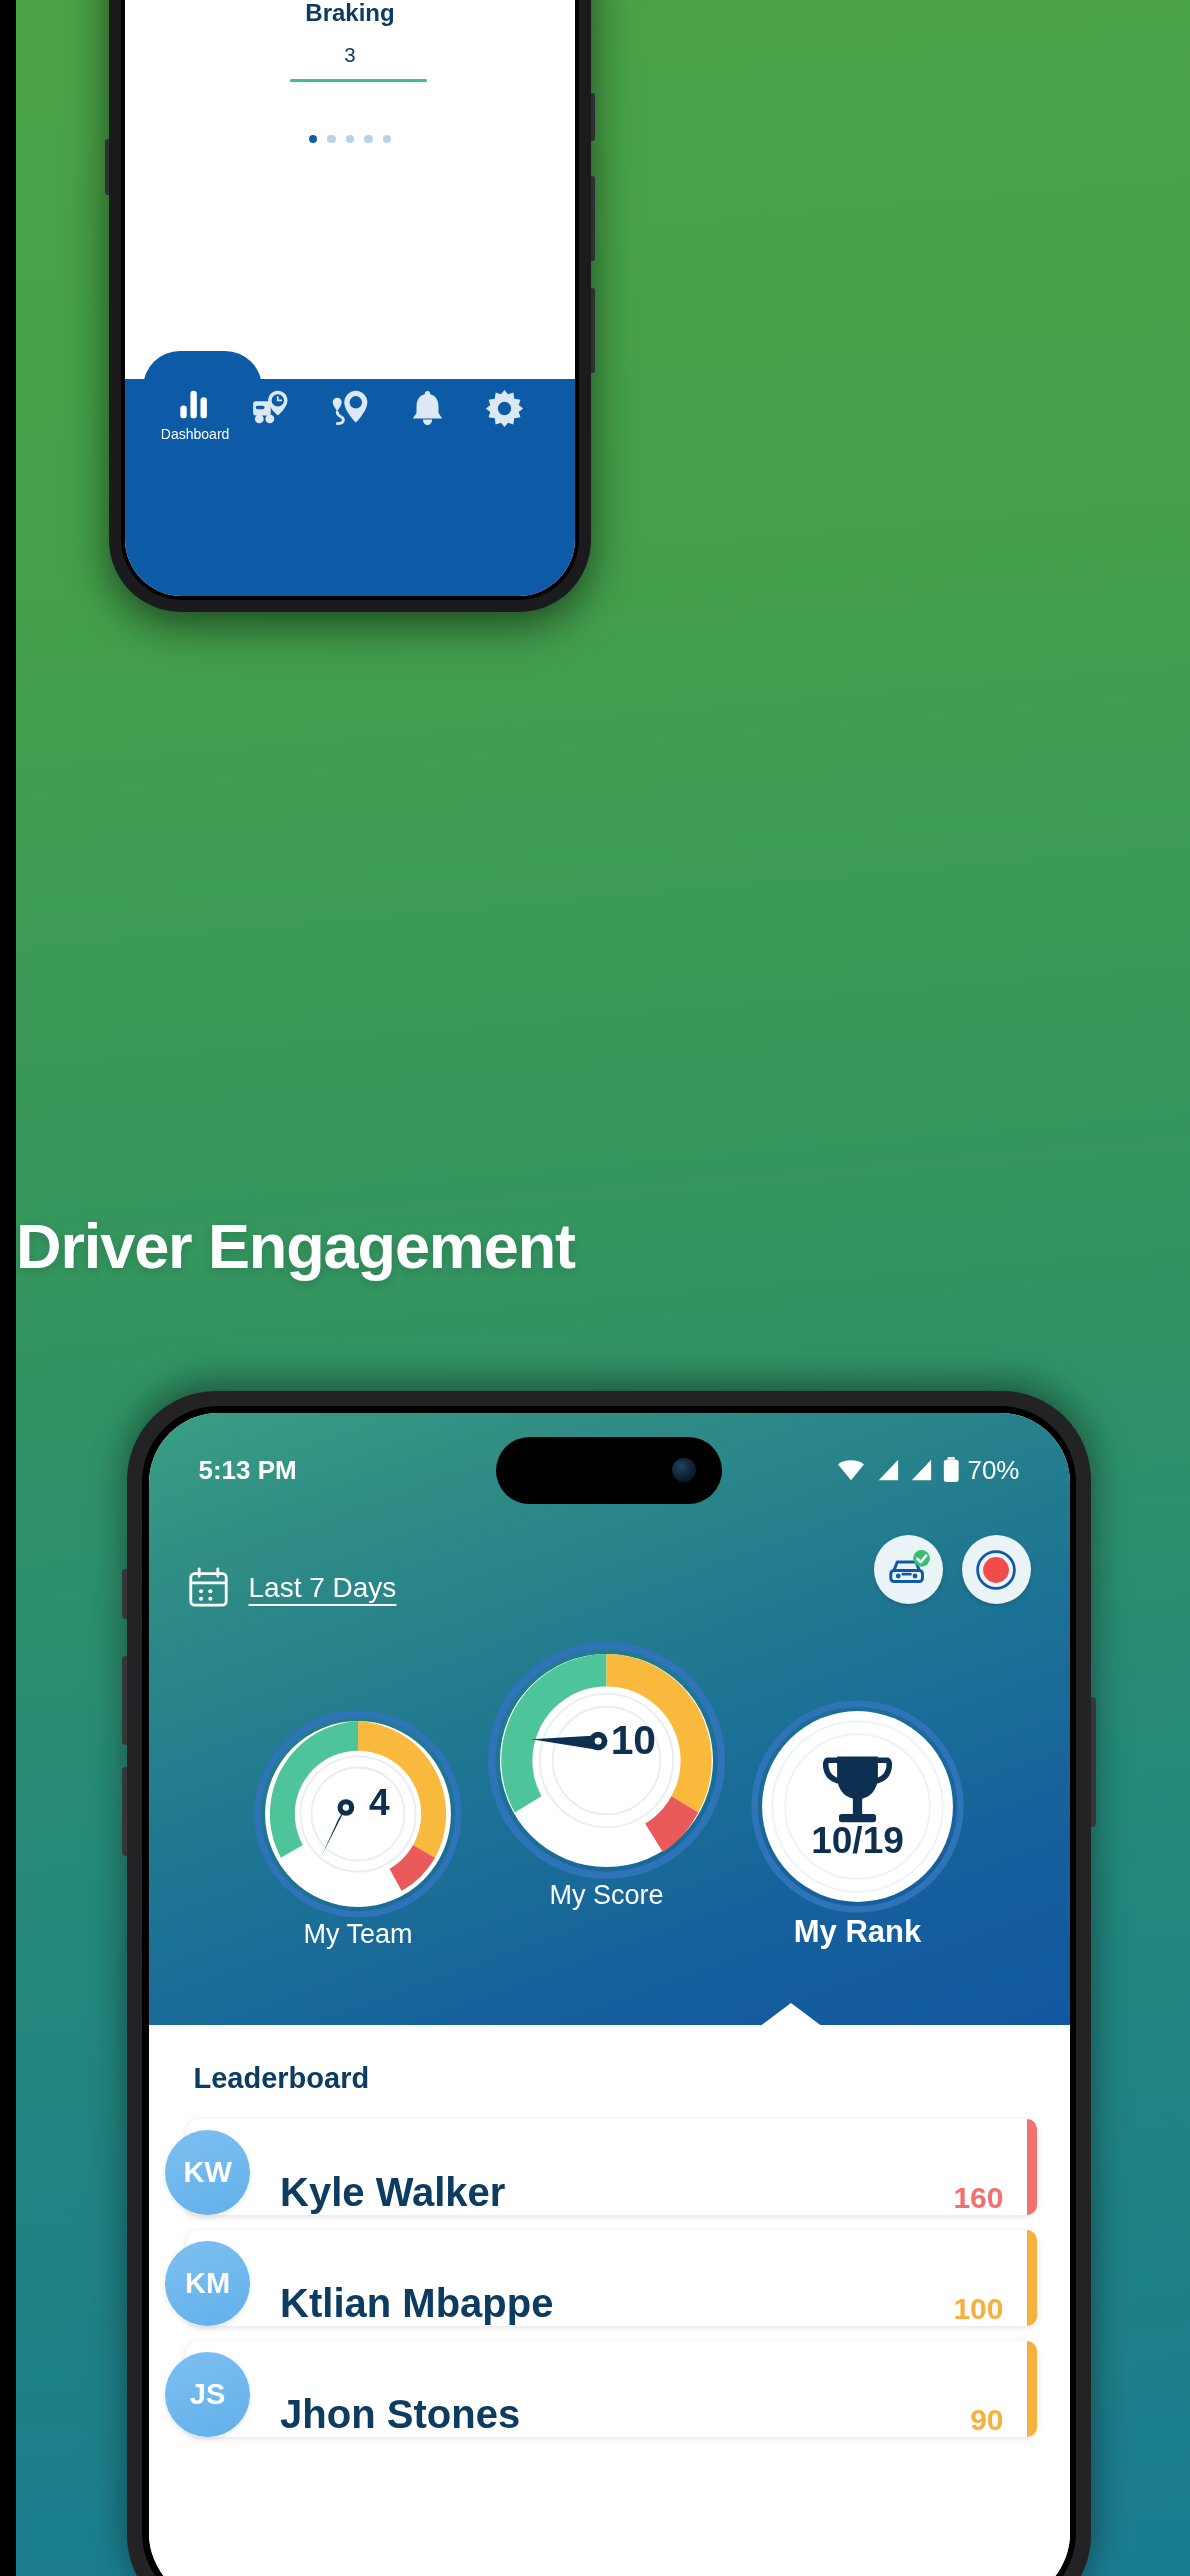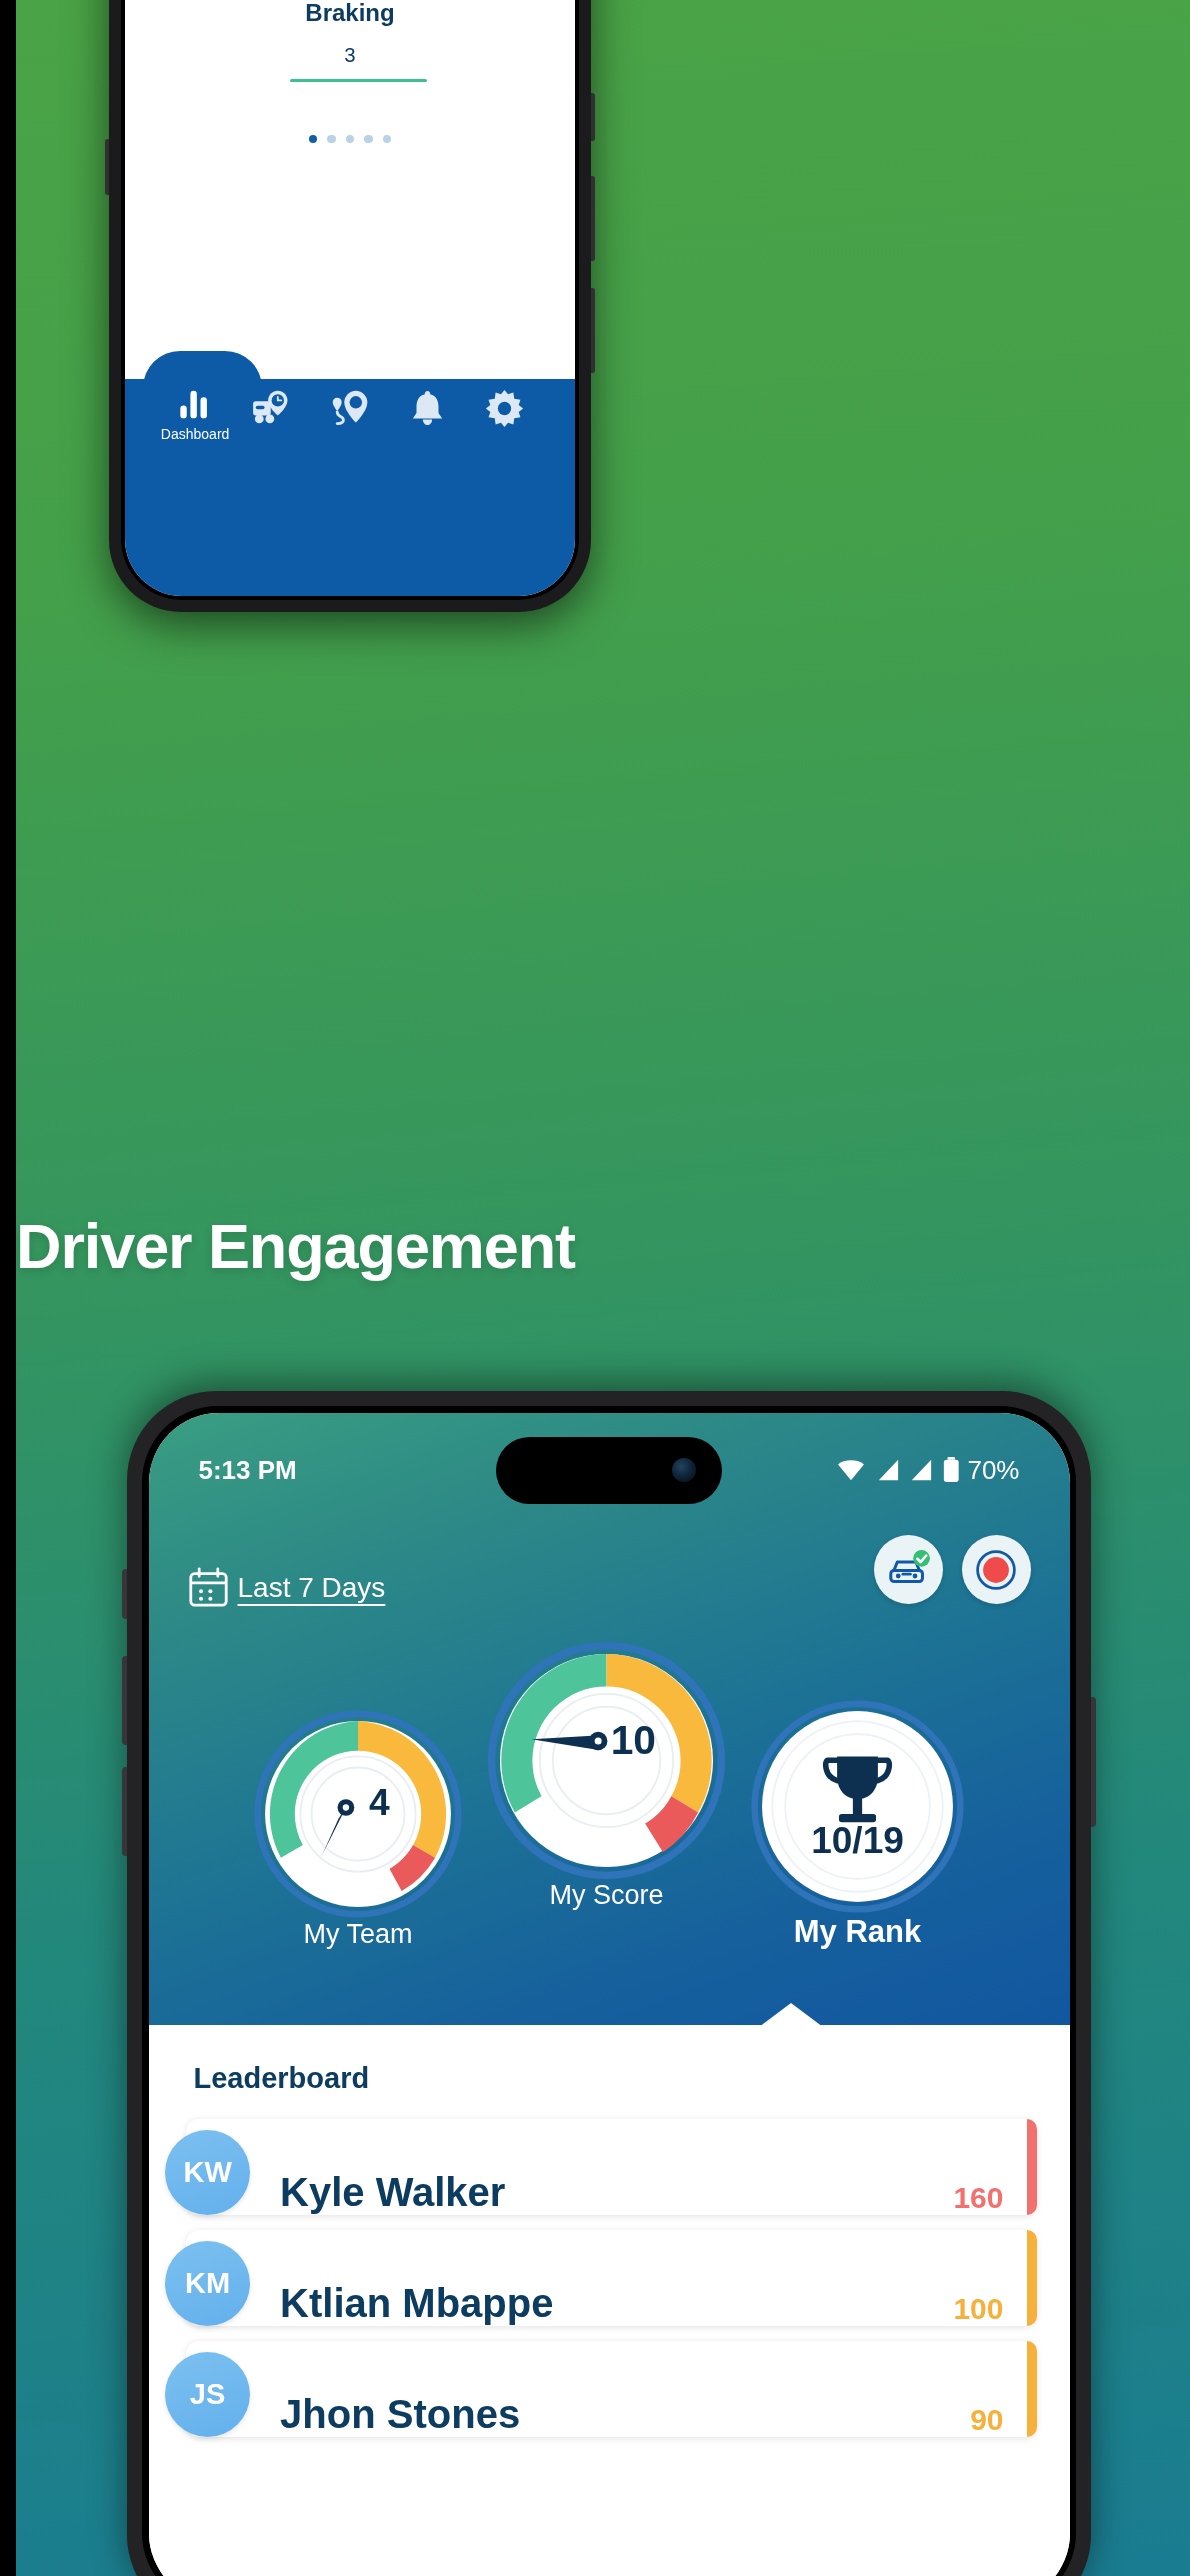--- a/index.html
+++ b/index.html
@@ -217,21 +217,21 @@
 
   .p2-header {
     display: flex;
     align-items: center;
     justify-content: space-between;
     padding: 3.7px 39px 0 39px;
   }
   .date-pill {
     display: flex;
     align-items: center;
-    gap: 9px;
+    gap: 20px;
     margin-top: 36px;
   }
   .date-text {
     color: #fff;
     font-size: 28px;
     text-decoration: underline;
     text-underline-offset: 6.5px;
   }
   .hdr-actions { display: flex; gap: 18.5px; }
   .hdr-btn {

